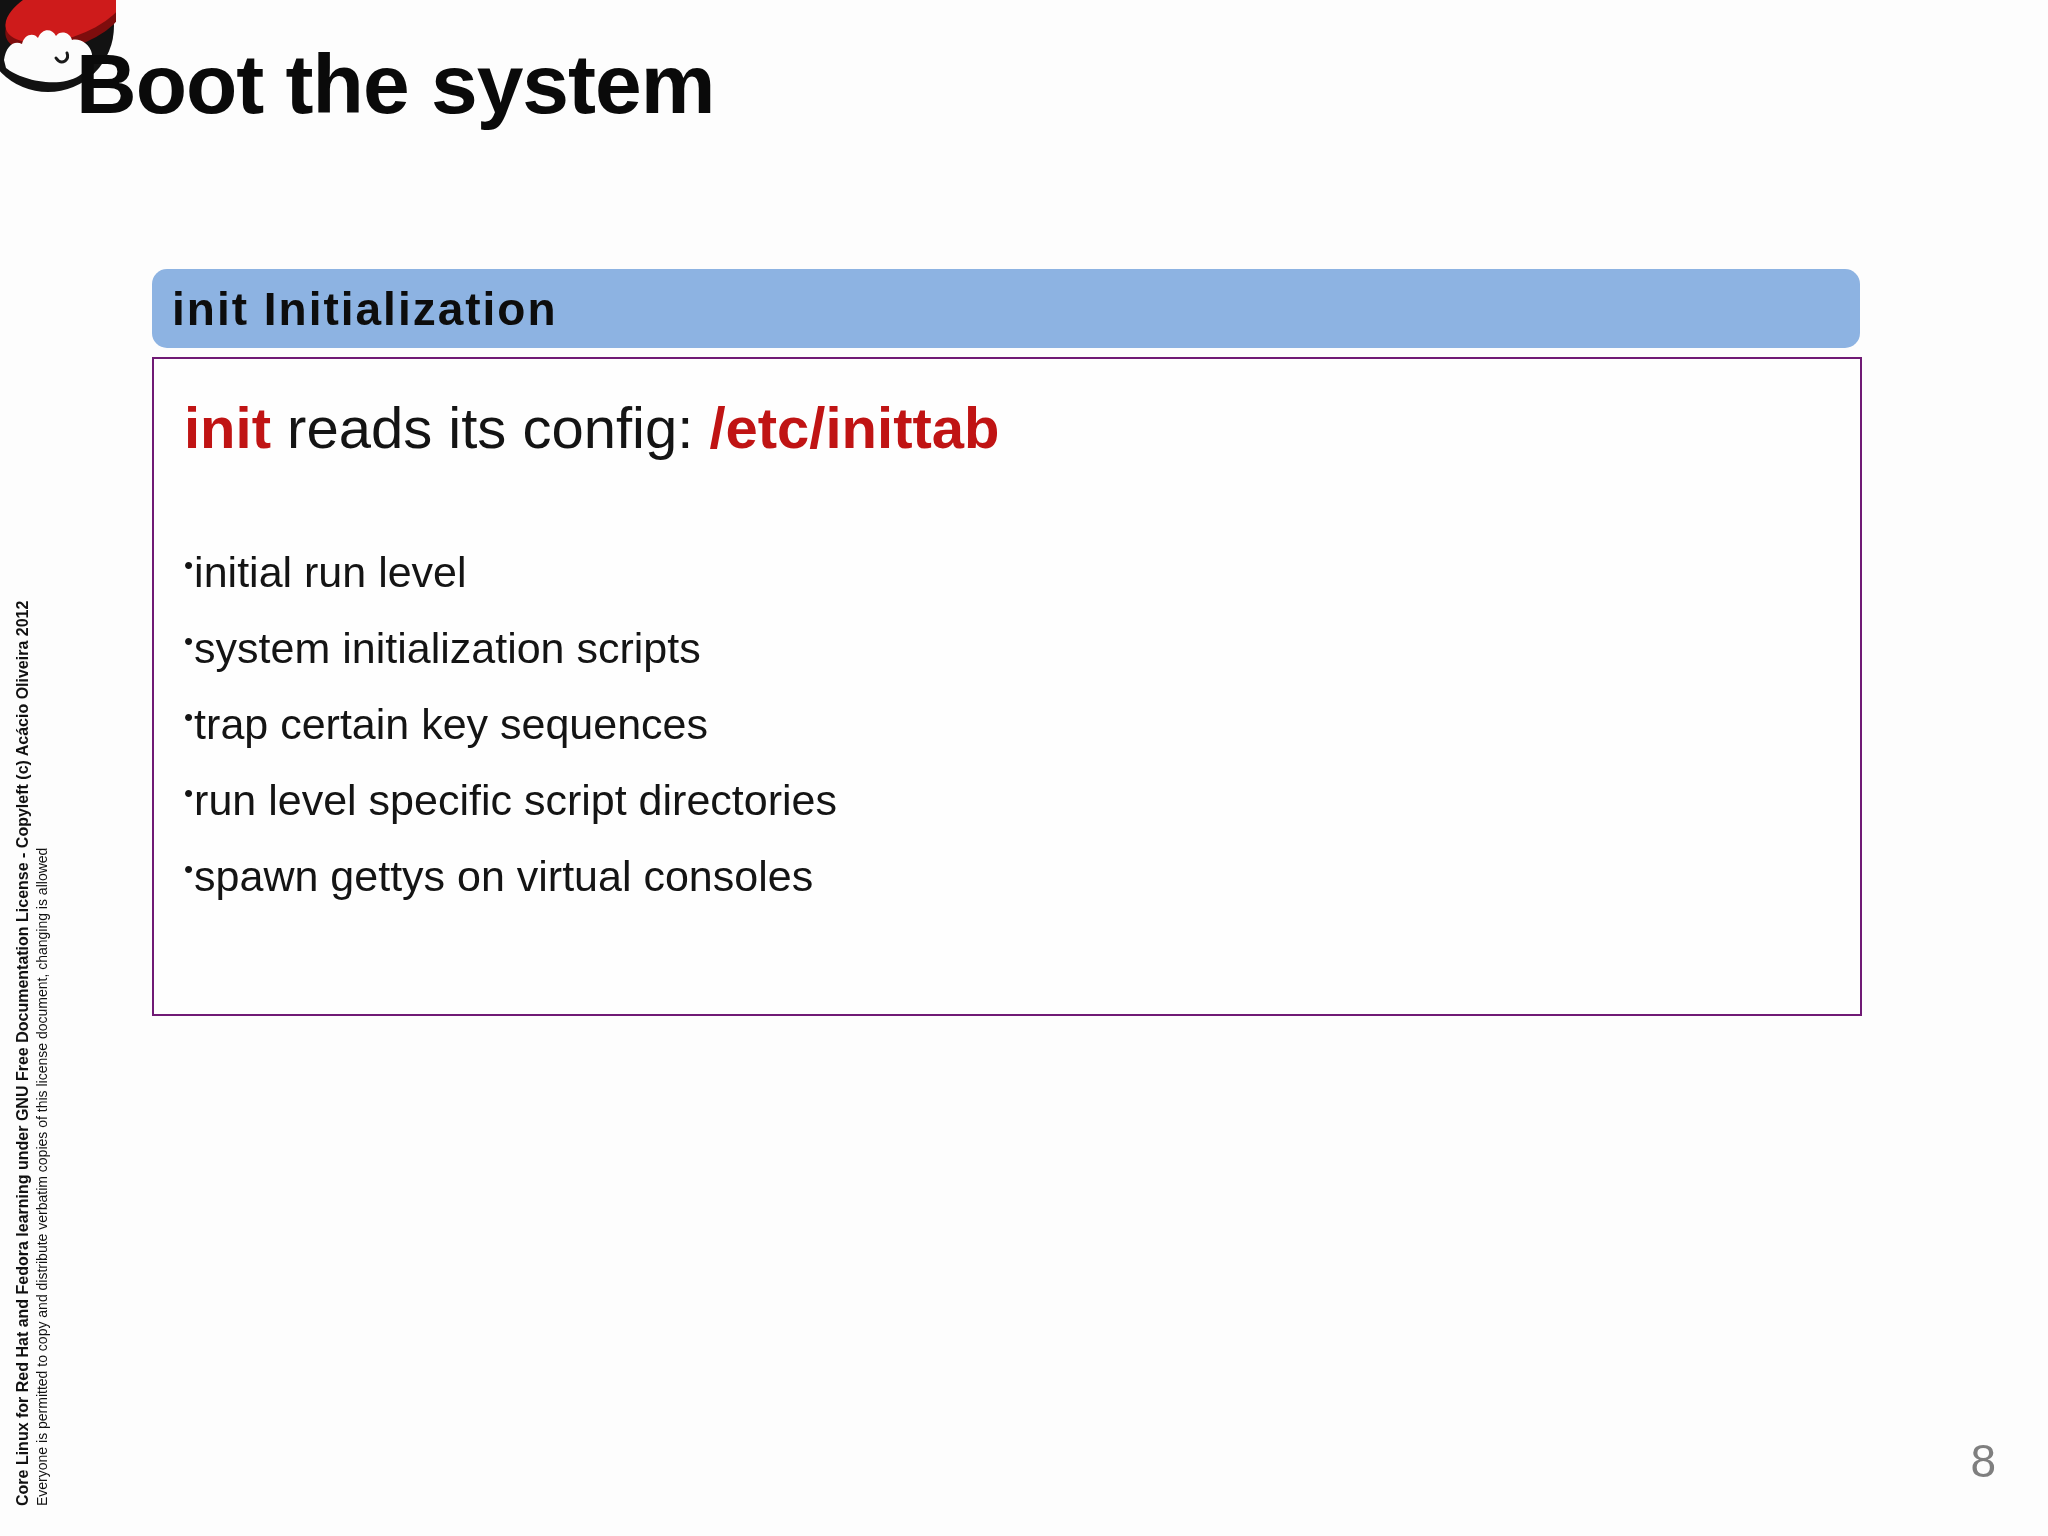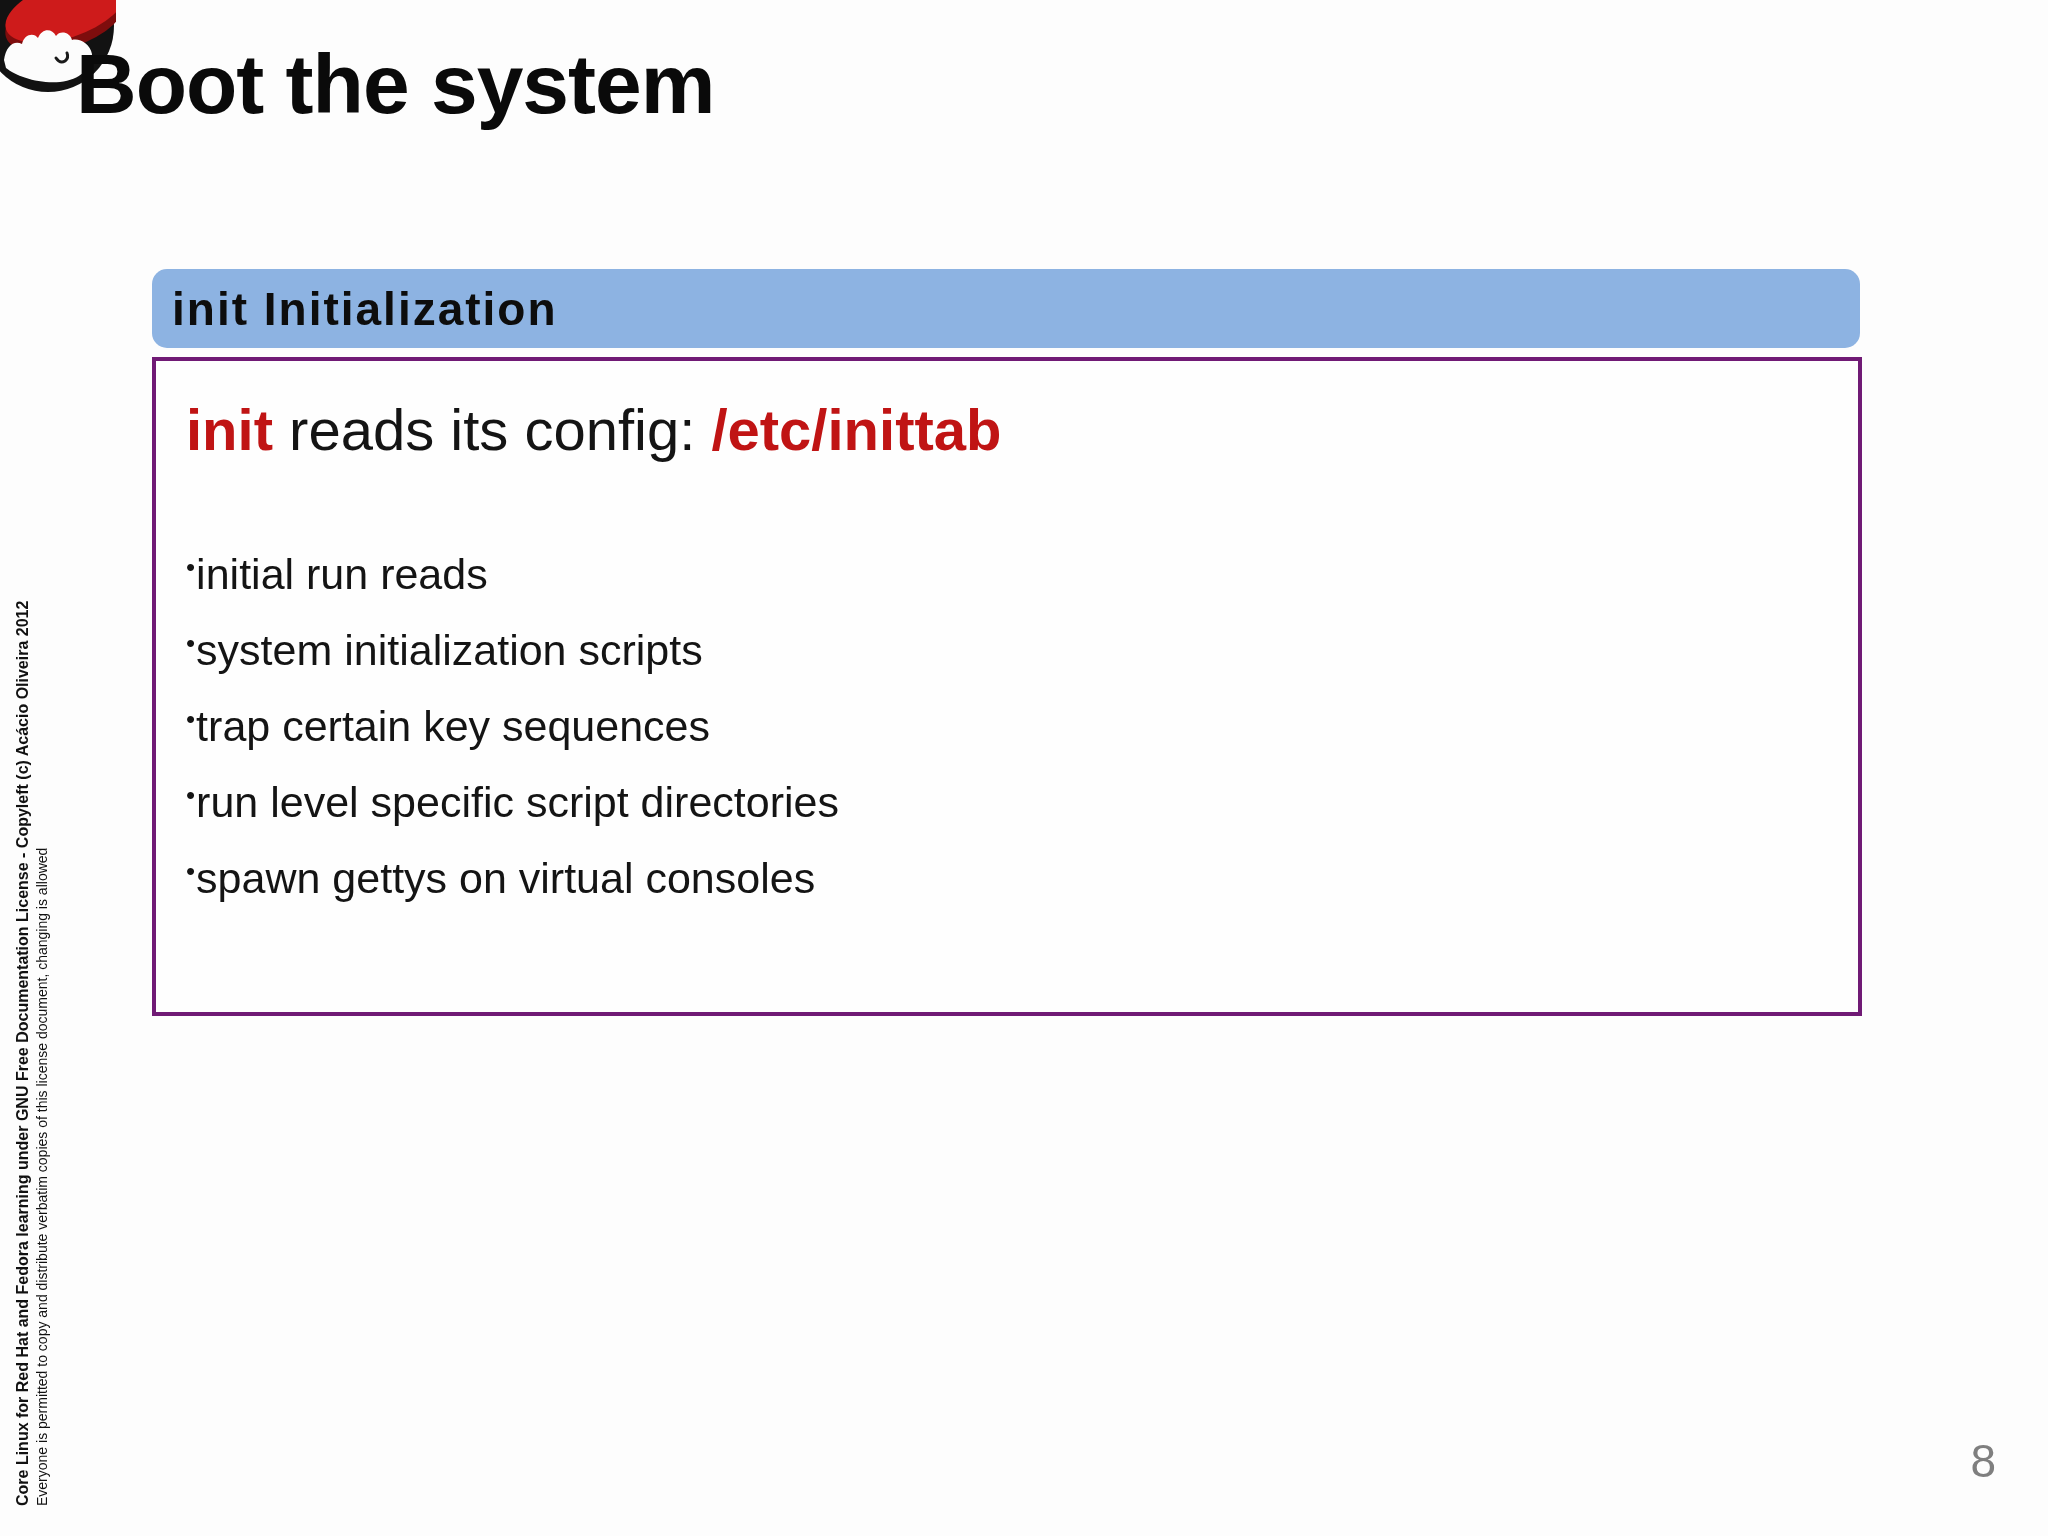--- a/index.html
+++ b/index.html
@@ -47,21 +47,21 @@
     letter-spacing:2px;
     color:#0D0D0D;
     padding-left:20px;
   }
 
   
   .panel-body {
     position:absolute;
     left:152px; top:357px;
     width:1710px; height:659px;
-    border:4px solid #701a75;
+    border:2px solid #701a75;
     background:#FEFEFE;
     padding:36px 30px 0 30px;
   }
   .config-line {
     font-size:58px;
     color:#141414;
     line-height:66px;
     white-space:nowrap;
   }
   .config-line .red {
@@ -123,21 +123,21 @@
 <h1 class="slide-title">Boot the system</h1>
 
 <div class="panel-header">
   <span class="label">init Initialization</span>
 </div>
 
 <div class="panel-body">
   <div class="config-line"><span class="red">init</span><span> reads its config: </span><span class="red">/etc/inittab</span></div>
 
   <ul class="bullet-list">
-    <li><span class="dot">•</span><span>initial run reads</span></li>
+    <li><span class="dot">•</span><span>initial run level</span></li>
     <li><span class="dot">•</span><span>system initialization scripts</span></li>
     <li><span class="dot">•</span><span>trap certain key sequences</span></li>
     <li><span class="dot">•</span><span>run level specific script directories</span></li>
     <li><span class="dot">•</span><span>spawn gettys on virtual consoles</span></li>
   </ul>
 </div>
 
 <div class="license">
   <div class="l1">Core Linux for Red Hat and Fedora learning under GNU Free Documentation License  - Copyleft (c) Acácio Oliveira 2012</div>
   <div class="l2">Everyone is permitted to copy and distribute verbatim copies of this license document, changing is allowed</div>

